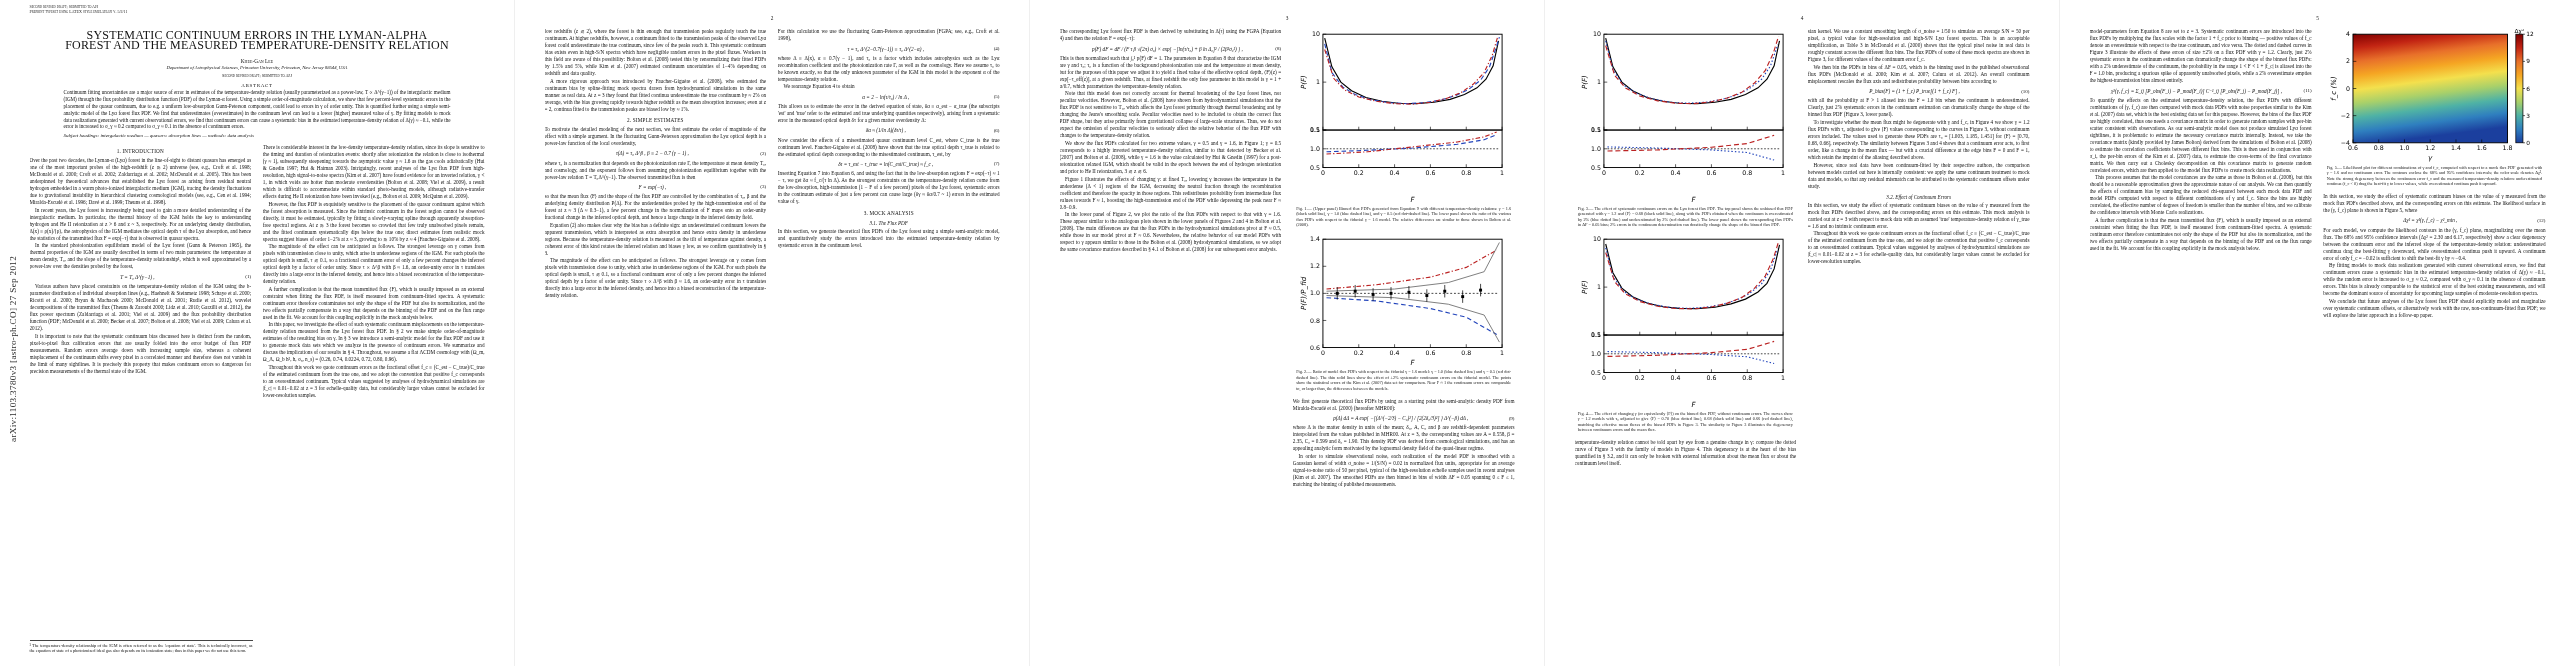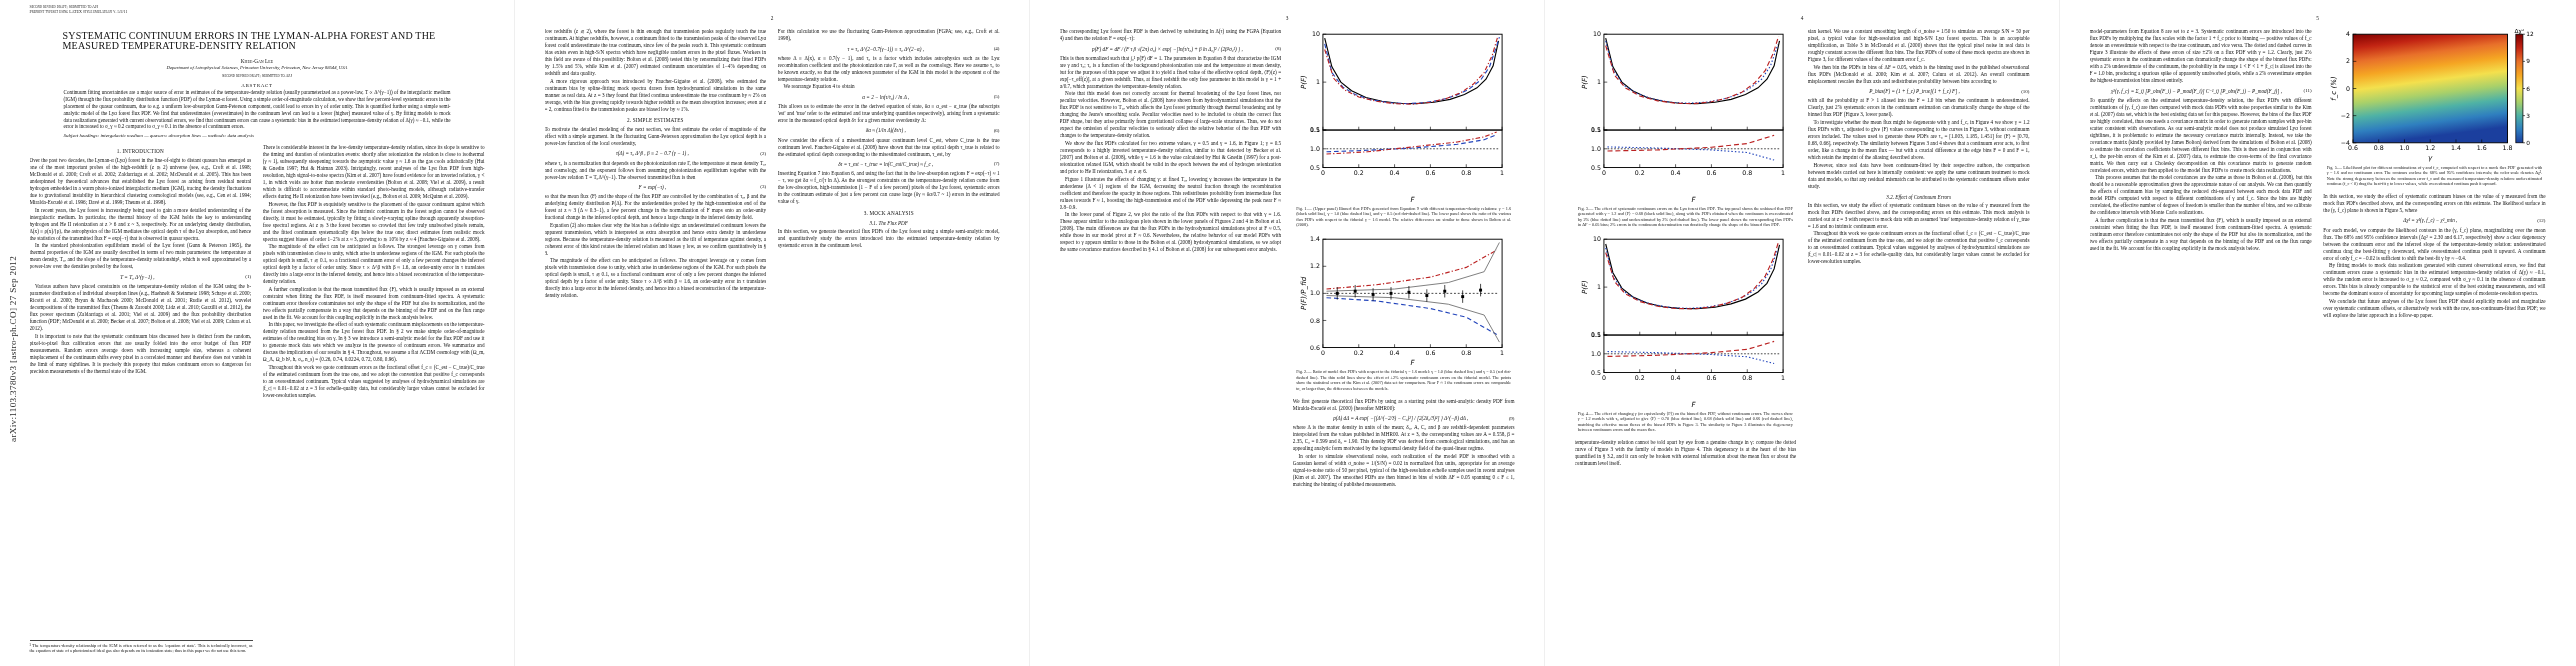--- a/index.html
+++ b/index.html
@@ -3,21 +3,21 @@
 <meta charset="utf-8">
 <style>
   html,body{margin:0;padding:0;background:#ffffff;}
   body{width:2576px;height:667px;overflow:hidden;font-family:"Liberation Serif","DejaVu Serif",serif;color:#111;}
   .sheet{position:relative;width:2576px;height:667px;display:flex;background:#fff;}
   .page{width:515px;height:667px;box-sizing:border-box;padding:14.5px 29.5px 13.3px;position:relative;background:#fff;border-right:0.6px solid #efefef;display:flex;flex-direction:column;}
   .page:last-child{border-right:none;}
   .stamp{position:absolute;left:7.8px;top:442px;transform-origin:0 0;transform:rotate(-90deg);white-space:nowrap;font-size:9.2px;letter-spacing:0.3px;color:#2b2b2b;z-index:5;}
   .p1hdr{position:absolute;top:5px;left:29.5px;font-size:4px;line-height:4.9px;font-variant:small-caps;color:#222;}
   .pagenum{text-align:center;font-size:5.3px;margin-bottom:7.8px;flex:0 0 auto;}
-  .title{font-size:10px;font-weight:normal;text-align:left;line-height:9.7px;margin:16.7px 33px 3.3px;letter-spacing:0.2px;}
+  .title{font-size:12px;font-weight:normal;text-align:center;line-height:9.7px;margin:16.7px 33px 3.3px;letter-spacing:0.2px;}
   .author{font-size:5.3px;text-align:center;font-variant:small-caps;margin-top:3.9px;}
   .affil{font-size:4.7px;font-style:italic;text-align:center;margin-top:1.1px;}
   .dateline{font-size:4.3px;text-align:center;font-variant:small-caps;margin-top:2.8px;}
   .abs-head{font-size:5px;text-align:center;margin:5px 0 1.7px;letter-spacing:0.7px;}
   .abstract{font-size:5.1px;line-height:6.8px;text-align:justify;margin:0 34px;}
   .keywords{font-size:5px;font-style:italic;margin:3.3px 34px 5.6px;text-align:justify;}
   .cols{display:flex;gap:11.7px;flex:1 1 auto;min-height:0;overflow:hidden;}
   .col{flex:1;min-width:0;overflow:hidden;}
   .body{font-size:5.2px;line-height:7px;text-align:justify;margin:0 0 0.6px 0;text-indent:5.6px;}
   .noind{text-indent:0;}

